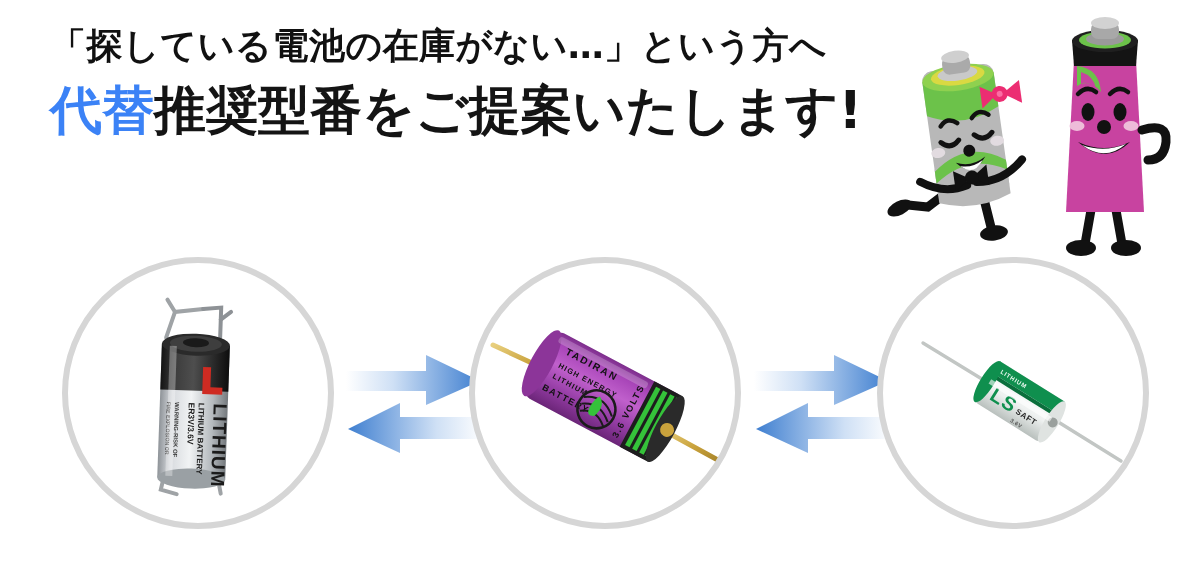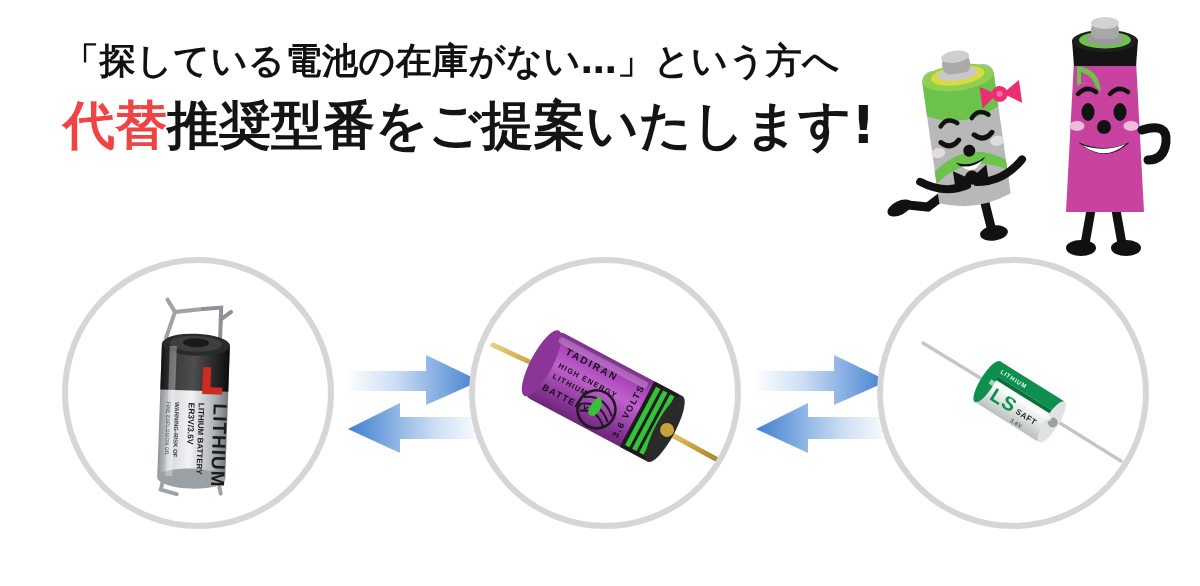--- a/index.html
+++ b/index.html
@@ -7,42 +7,42 @@
   body{
     width:1200px;height:586px;
     background:#ffffff;
     font-family:"Liberation Sans","DejaVu Sans",sans-serif;
     overflow:hidden;
     position:relative;
   }
   .banner{position:absolute;inset:0;background:#ffffff;}
 
   
-  .copy{position:absolute;left:50px;top:39px;width:860px;margin-left:13px;}
+  .copy{position:absolute;left:50px;top:24px;width:860px;}
   .lead-line{
     font-family:"DejaVu Sans","Liberation Sans",sans-serif;
     font-size:36px;
     font-weight:700;
     color:#111111;
     letter-spacing:0.5px;
     line-height:43px;
     white-space:nowrap;
   }
   .lead-line.l2{margin-top:2px;}
   .headline{
     margin-top:14px;
     font-family:"DejaVu Sans","Liberation Sans",sans-serif;
     font-size:52px;
     font-weight:700;
     line-height:58px;
     color:#141414;
     letter-spacing:0px;
     white-space:nowrap;
   }
-  .headline .hl-accent{color:#ef4444;}
+  .headline .hl-accent{color:#3b82f6;}
 
   
   .mascots{position:absolute;left:878px;top:14px;width:310px;height:250px;}
   .mascot-svg{display:block;}
 
   
   .circle-row{position:absolute;left:0;top:255px;width:1200px;height:290px;}
   .photo-circle{
     position:absolute;
     width:272px;height:272px;

